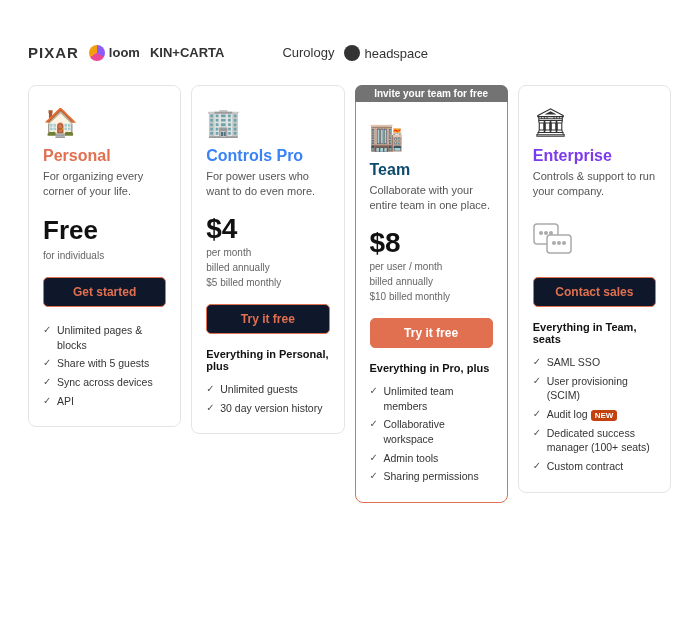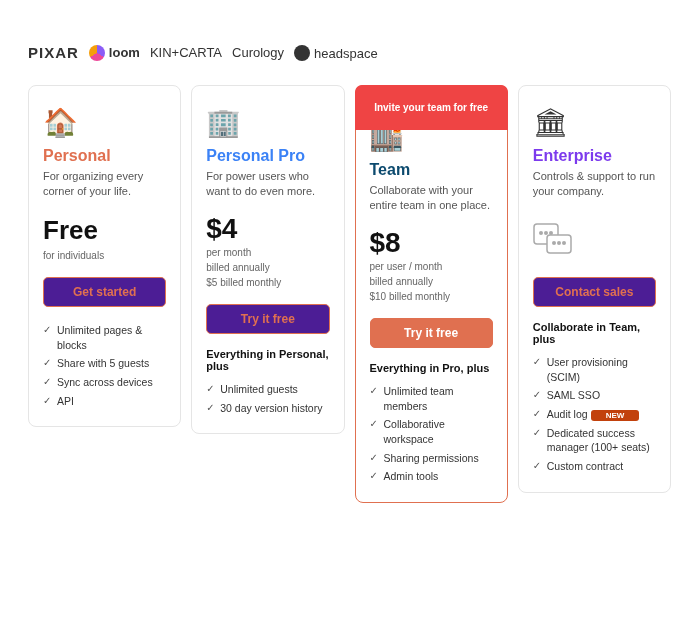--- a/index.html
+++ b/index.html
@@ -45,22 +45,22 @@
       font-size: 13px;
       font-weight: 700;
       color: #333;
       display: flex;
       align-items: center;
       gap: 4px;
     }
 
     .logo-pixar { font-size: 15px; font-weight: 800; letter-spacing: 1px; }
     .logo-loom { font-size: 13px; font-weight: 600; }
-    .logo-kin { font-size: 13px; font-weight: 400; }
-    .logo-curology { font-size: 13px; font-weight: 500; }
+    .logo-kin { font-size: 13px; font-weight: 700; }
+    .logo-curology { font-size: 13px; font-weight: 500; margin-left: 48px; }
     .logo-headspace { font-size: 13px; font-weight: 500; display: flex; align-items: flex-end; gap: 4px; }
 
     .loom-icon {
       width: 16px; height: 16px;
       border-radius: 50%;
       background: conic-gradient(#8B5CF6 0deg 120deg, #EC4899 120deg 240deg, #F59E0B 240deg 360deg);
       display: inline-block;
     }
 
     .headspace-icon {
@@ -88,26 +88,26 @@
     .plan-card.featured {
       border: 1.5px solid #e07050;
       background: #fff;
     }
 
     .featured-badge {
       position: absolute;
       top: -1px;
       left: -1px;
       right: -1px;
-      background: #ef4444;
+      background: #737373;
       color: #fff;
       font-size: 10px;
       font-weight: 600;
       text-align: center;
-      padding: 17px 0;
+      padding: 3px 0;
       border-radius: 7px 7px 0 0;
     }
 
     .plan-icon {
       font-size: 28px;
       margin-bottom: 8px;
       margin-top: 4px;
       display: block;
     }
 
@@ -170,21 +170,21 @@
       border-radius: 5px;
       font-size: 12px;
       font-weight: 600;
       cursor: pointer;
       text-align: center;
       border: 1.5px solid #e07050;
       margin-bottom: 14px;
     }
 
     .btn-outline {
-      background: #4c1d95;
+      background: #0f172a;
       color: #e07050;
     }
 
     .btn-filled {
       background: #e07050;
       color: #fff;
       border-color: #e07050;
     }
 
     .features-header {
@@ -214,21 +214,21 @@
       left: 0;
       color: #555;
       font-size: 10px;
     }
 
     .badge-new {
       background: #c2410c;
       color: #fff;
       font-size: 8px;
       font-weight: 700;
-      padding: 1px 15px;
+      padding: 1px 4px;
       border-radius: 3px;
       margin-left: 3px;
       vertical-align: middle;
     }
   </style>
 </head>
 <body>
 
 <p class="pricing-label"></p>
 <h1 class="hero-title"></h1>
@@ -260,21 +260,21 @@
       <button class="btn btn-outline">Get started</button>
       <ul class="feature-list">
         <li>Unlimited pages &amp; blocks</li>
         <li>Share with 5 guests</li>
         <li>Sync across devices</li>
         <li>API</li>
       </ul>
     </div>
     <div class="plan-card">
       <span class="plan-icon" style="margin-top:4px">🏢</span>
-      <div class="plan-name personal-pro">Personal Pro</div>
+      <div class="plan-name personal-pro">Controls Pro</div>
       <div class="plan-desc">For power users who want to do even more.</div>
       <div class="price-block">
       <div class="price-amount">$4</div>
       <div class="price-sub">per month<br>billed annually<br>$5 billed monthly</div>
     </div>
       <button class="btn btn-outline">Try it free</button>
       <div class="features-header">Everything in Personal, plus</div>
       <ul class="feature-list">
         <li>Unlimited guests</li>
         <li>30 day version history</li>
@@ -287,43 +287,43 @@
       <div class="plan-desc">Collaborate with your entire team in one place.</div>
       <div class="price-block">
       <div class="price-amount">$8</div>
       <div class="price-sub">per user / month<br>billed annually<br>$10 billed monthly</div>
     </div>
       <button class="btn btn-filled">Try it free</button>
       <div class="features-header">Everything in Pro, plus</div>
       <ul class="feature-list">
         <li>Unlimited team members</li>
         <li>Collaborative workspace</li>
+        <li>Admin tools</li>
         <li>Sharing permissions</li>
-        <li>Admin tools</li>
       </ul>
     </div>
     <div class="plan-card">
       <span class="plan-icon" style="margin-top:4px">🏛</span>
       <div class="plan-name enterprise">Enterprise</div>
       <div class="plan-desc">Controls &amp; support to run your company.</div>
       <div class="enterprise-icon-area">
       <svg width="40" height="32" viewBox="0 0 40 32" fill="none">
         <rect x="1" y="1" width="24" height="20" rx="3" stroke="#aaa" stroke-width="1.5" fill="none"></rect>
         <circle cx="8" cy="10" r="2" fill="#aaa"></circle>
         <circle cx="13" cy="10" r="2" fill="#aaa"></circle>
         <circle cx="18" cy="10" r="2" fill="#aaa"></circle>
         <rect x="14" y="12" width="24" height="18" rx="3" stroke="#aaa" stroke-width="1.5" fill="#fff"></rect>
         <circle cx="21" cy="20" r="2" fill="#aaa"></circle>
         <circle cx="26" cy="20" r="2" fill="#aaa"></circle>
         <circle cx="31" cy="20" r="2" fill="#aaa"></circle>
       </svg>
     </div>
       <button class="btn btn-outline">Contact sales</button>
-      <div class="features-header">Collaborate in Team, plus</div>
+      <div class="features-header">Everything in Team, seats</div>
       <ul class="feature-list">
+        <li>SAML SSO</li>
         <li>User provisioning (SCIM)</li>
-        <li>SAML SSO</li>
         <li>Audit log<span class="badge-new">NEW</span></li>
         <li>Dedicated success manager (100+ seats)</li>
         <li>Custom contract</li>
       </ul>
     </div>
   </div>
 
 </body></html>

